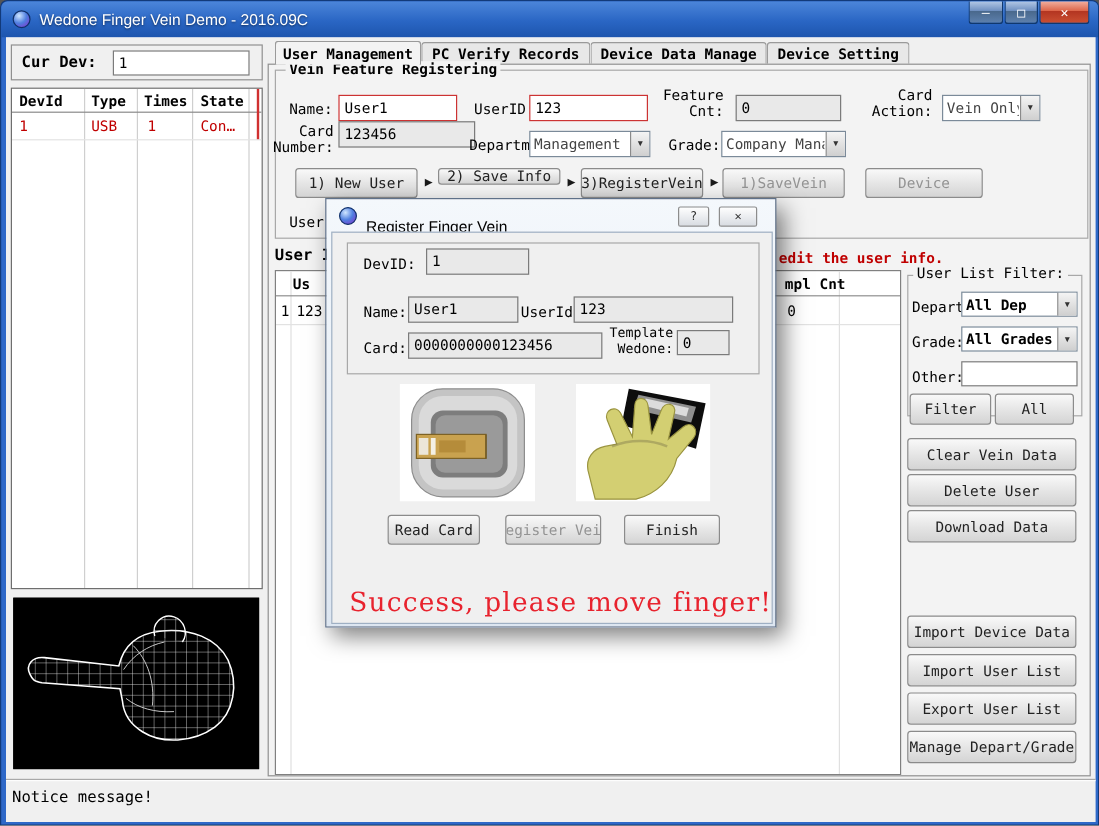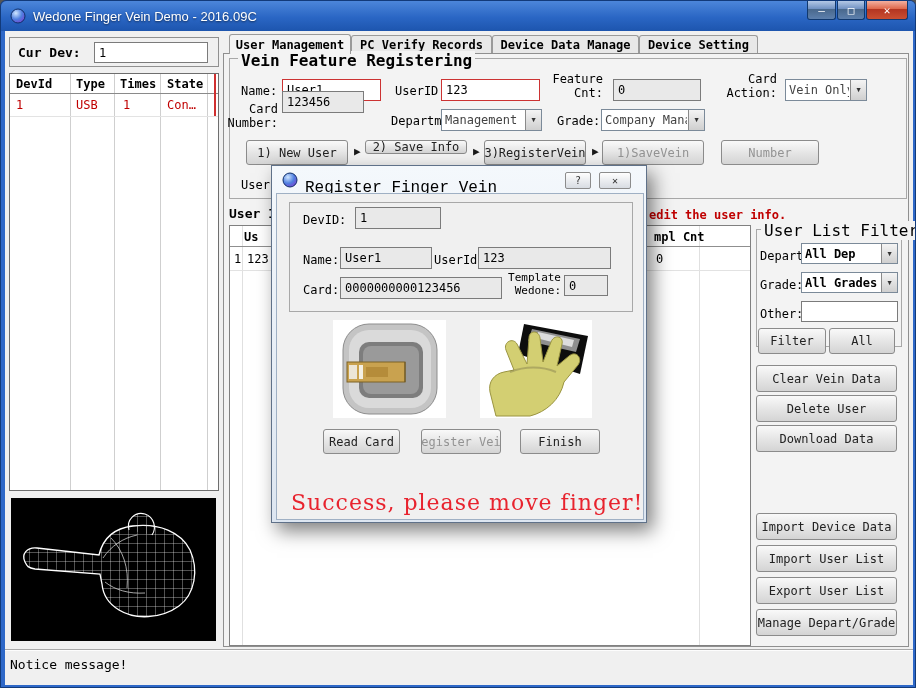--- a/index.html
+++ b/index.html
@@ -47,21 +47,21 @@
 
   .combo { position:absolute; background:#fff; border:1px solid #7b8a99; }
   .combo-text { position:absolute; left:3px; right:17px; top:3px; font-size:12px;
                 white-space:nowrap; overflow:hidden; color:#444; }
   .combo-text.dark { color:#000; font-weight:bold; }
   .combo-btn { position:absolute; right:0; top:0; bottom:0; width:16px;
                background:linear-gradient(#f4f4f4,#cfcfcf); border-left:1px solid #8a8a8a;
                font-size:7px; color:#333; display:flex; align-items:center; justify-content:center; }
 
   .groupbox { position:absolute; border:1px solid #a8a8a8; }
-  .legend { position:absolute; padding:0 3px; background:#f3f3f3; font-size:16px; white-space:nowrap; }
+  .legend { position:absolute; padding:0 3px; background:#f3f3f3; font-size:12px; white-space:nowrap; }
 
   .vline { position:absolute; width:1px; top:0; bottom:0; background:#cfcfcf; }
   .hline { position:absolute; height:1px; left:0; right:0; }
 
   .flow-arrow { position:absolute; font-size:11px; color:#1a1a1a; }
 
   
   .curdev-box { position:absolute; left:4px; top:6px; width:210px; height:30px; border:1px solid #909090; }
   .dev-table { position:absolute; left:4px; top:42px; width:210px; height:418px;
                background:#fff; border:1px solid #6e6e6e; overflow:hidden; }
@@ -86,21 +86,21 @@
   .status-div1 { position:absolute; left:0; top:618px; width:908px; height:1px; background:#a8a8a8; }
   .status-div2 { position:absolute; left:0; top:619px; width:908px; height:1px; background:#fdfdfd; }
   .status-msg { position:absolute; left:5px; top:626px; font-size:13px; }
 
   
   .dlg { position:absolute; left:270px; top:164px; width:376px; height:358px;
          background:linear-gradient(#f4f8fc, #dde6f1); border:1px solid #5f7189;
          box-shadow:6px 8px 18px rgba(0,0,0,.5); z-index:20; }
   .dlg-titlebar { position:absolute; left:4px; top:3px; right:4px; height:22px;
                   display:flex; align-items:center; }
-  .dlg-title { font-family:Liberation Mono, monospace; font-size:16px; color:#000;
+  .dlg-title { font-family:Liberation Sans, sans-serif; font-size:13px; color:#000;
                margin-left:7px; white-space:nowrap;margin-top:16px; }
   .dlg-icon { width:16px; height:16px; margin-left:6px; flex:0 0 auto; }
   .dlg-btn { position:absolute; height:17px; top:6px;
              background:linear-gradient(#fefefe, #d8dce2); border:1px solid #8c8c8c;
              border-radius:2px; font-size:10px; color:#333;
              display:flex; align-items:center; justify-content:center; }
   .dlg-body { position:absolute; left:4px; top:27px; width:368px; height:327px;
               background:#f0f0f0; border:1px solid #9fb0c4; }
   .dlg-img { position:absolute; }
   .dlg-status { position:absolute; left:14px; top:296px; font-family:"DejaVu Serif", serif;
@@ -200,42 +200,42 @@
     </div>
     <div class="combo" style="left:780px;top:48px;width:82px;height:22px">
       <span class="combo-text">Vein Only</span>
       <span class="combo-btn">▼</span>
     </div>
 
     <div class="lbl2" style="left:217px;top:71px;width:56px">
       <span>Card</span>
         <span>Number:</span>
     </div>
-    <div class="tfield ro" style="left:277px;top:60px;width:82px;height:22px">123456</div>
+    <div class="tfield ro" style="left:277px;top:70px;width:114px;height:22px">123456</div>
 
     <span class="lbl" style="left:386px;top:83px">Departmen</span>
     <div class="combo" style="left:436px;top:78px;width:101px;height:22px">
       <span class="combo-text">Management</span>
       <span class="combo-btn">▼</span>
     </div>
 
     <span class="lbl" style="left:552px;top:83px">Grade:</span>
     <div class="combo" style="left:596px;top:78px;width:104px;height:22px">
       <span class="combo-text">Company Manag</span>
       <span class="combo-btn">▼</span>
     </div>
 
     <div class="btn" style="left:241px;top:109px;width:102px;height:25px">1) New User</div>
     <span class="flow-arrow" style="left:349px;top:114px">▶</span>
     <div class="btn" style="left:360px;top:109px;width:102px;height:14px">2) Save Info</div>
     <span class="flow-arrow" style="left:468px;top:114px">▶</span>
     <div class="btn" style="left:479px;top:109px;width:102px;height:25px">3)RegisterVein</div>
     <span class="flow-arrow" style="left:587px;top:114px">▶</span>
     <div class="btn dim" style="left:597px;top:109px;width:102px;height:25px">1)SaveVein</div>
-    <div class="btn dim" style="left:716px;top:109px;width:98px;height:25px">Number</div>
+    <div class="btn dim" style="left:716px;top:109px;width:98px;height:25px">Device</div>
 
     <span class="lbl" style="left:236px;top:147px">User</span>
 
     <span class="lbl b" style="left:224px;top:175px;font-size:13px">User I</span>
     <span class="lbl b red-text" style="left:644px;top:177px">edit the user info.</span>
 
     <div class="ul-table">
       <div class="vline" style="left:12px;background:#e0e0e0"></div>
       <div class="vline" style="left:469px;background:#e0e0e0"></div>
       <div class="hline" style="top:20px;background:#8f8f8f"></div>

